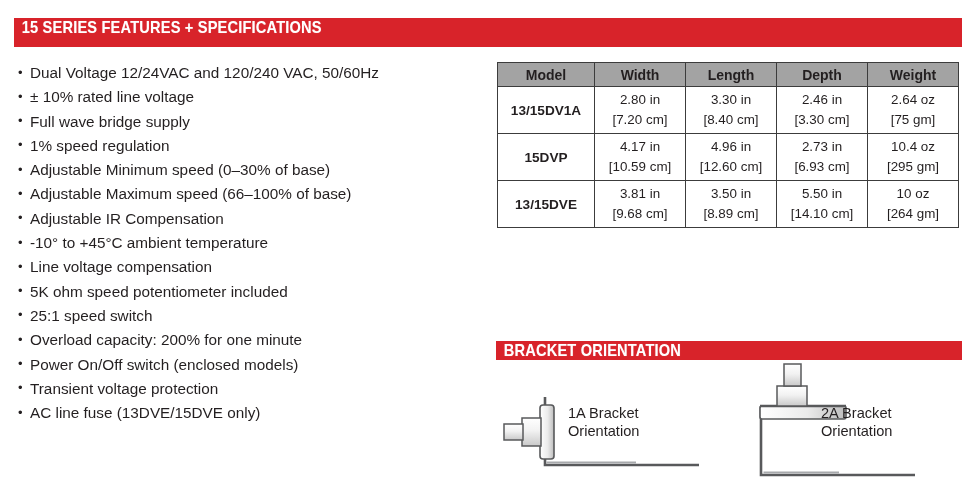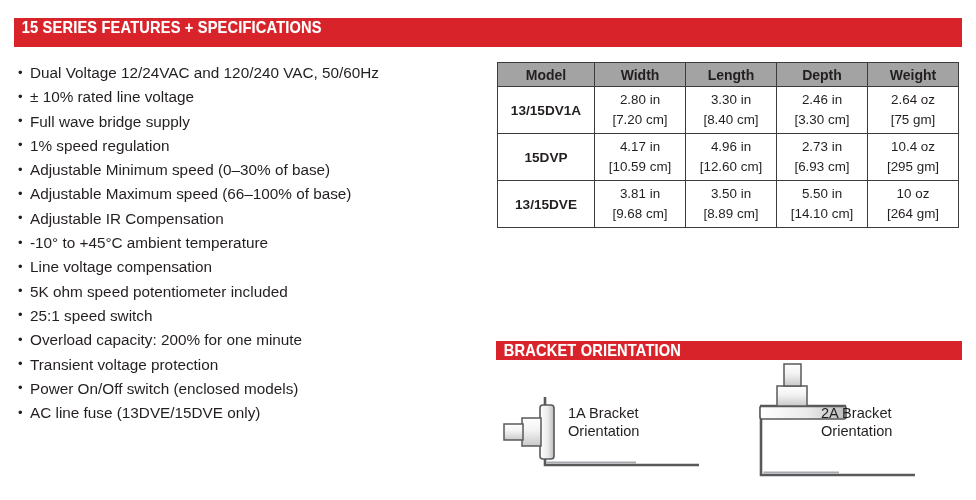--- a/index.html
+++ b/index.html
@@ -168,22 +168,22 @@
   <li>Full wave bridge supply</li>
   <li>1% speed regulation</li>
   <li>Adjustable Minimum speed (0–30% of base)</li>
   <li>Adjustable Maximum speed (66–100% of base)</li>
   <li>Adjustable IR Compensation</li>
   <li>-10° to +45°C ambient temperature</li>
   <li>Line voltage compensation</li>
   <li>5K ohm speed potentiometer included</li>
   <li>25:1 speed switch</li>
   <li>Overload capacity: 200% for one minute</li>
+  <li>Power On/Off switch (enclosed models)</li>
   <li>Transient voltage protection</li>
-  <li>Power On/Off switch (enclosed models)</li>
   <li>AC line fuse (13DVE/15DVE only)</li>
 </ul>
 
 <table id="spec-table">
   <colgroup>
     <col class="c-model">
       <col class="c-dim">
       <col class="c-dim">
       <col class="c-dim">
       <col class="c-dim">

